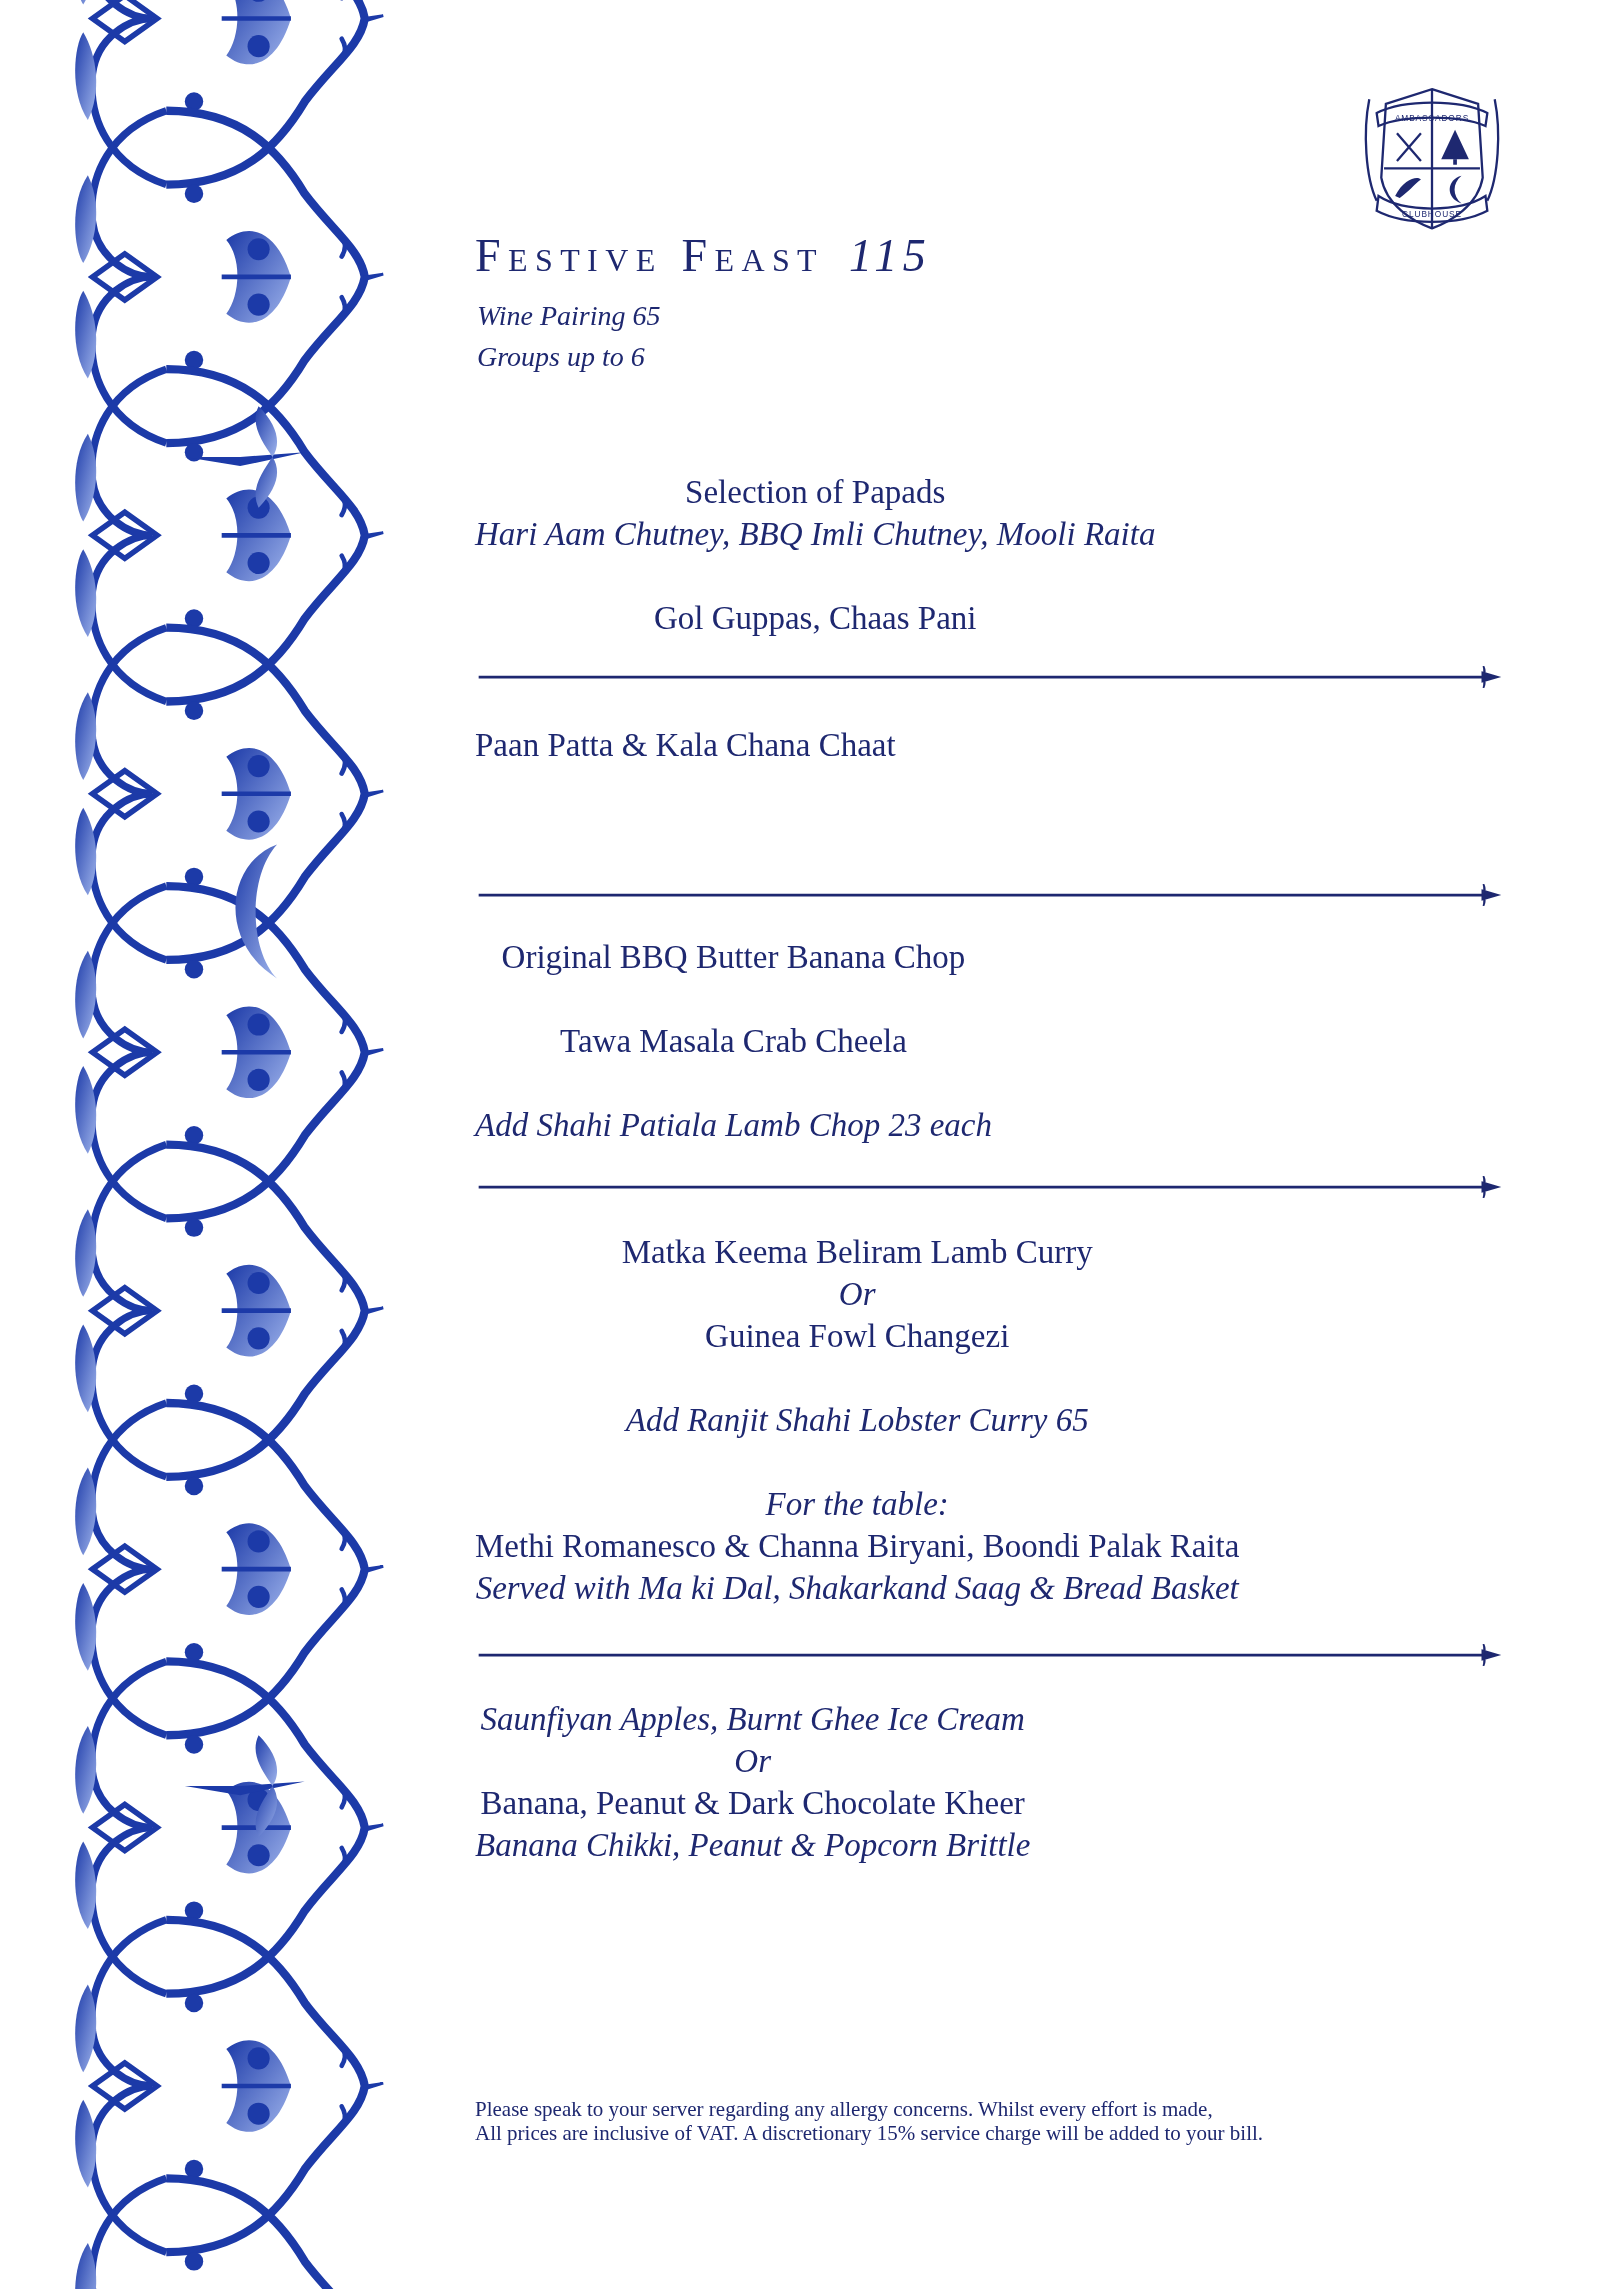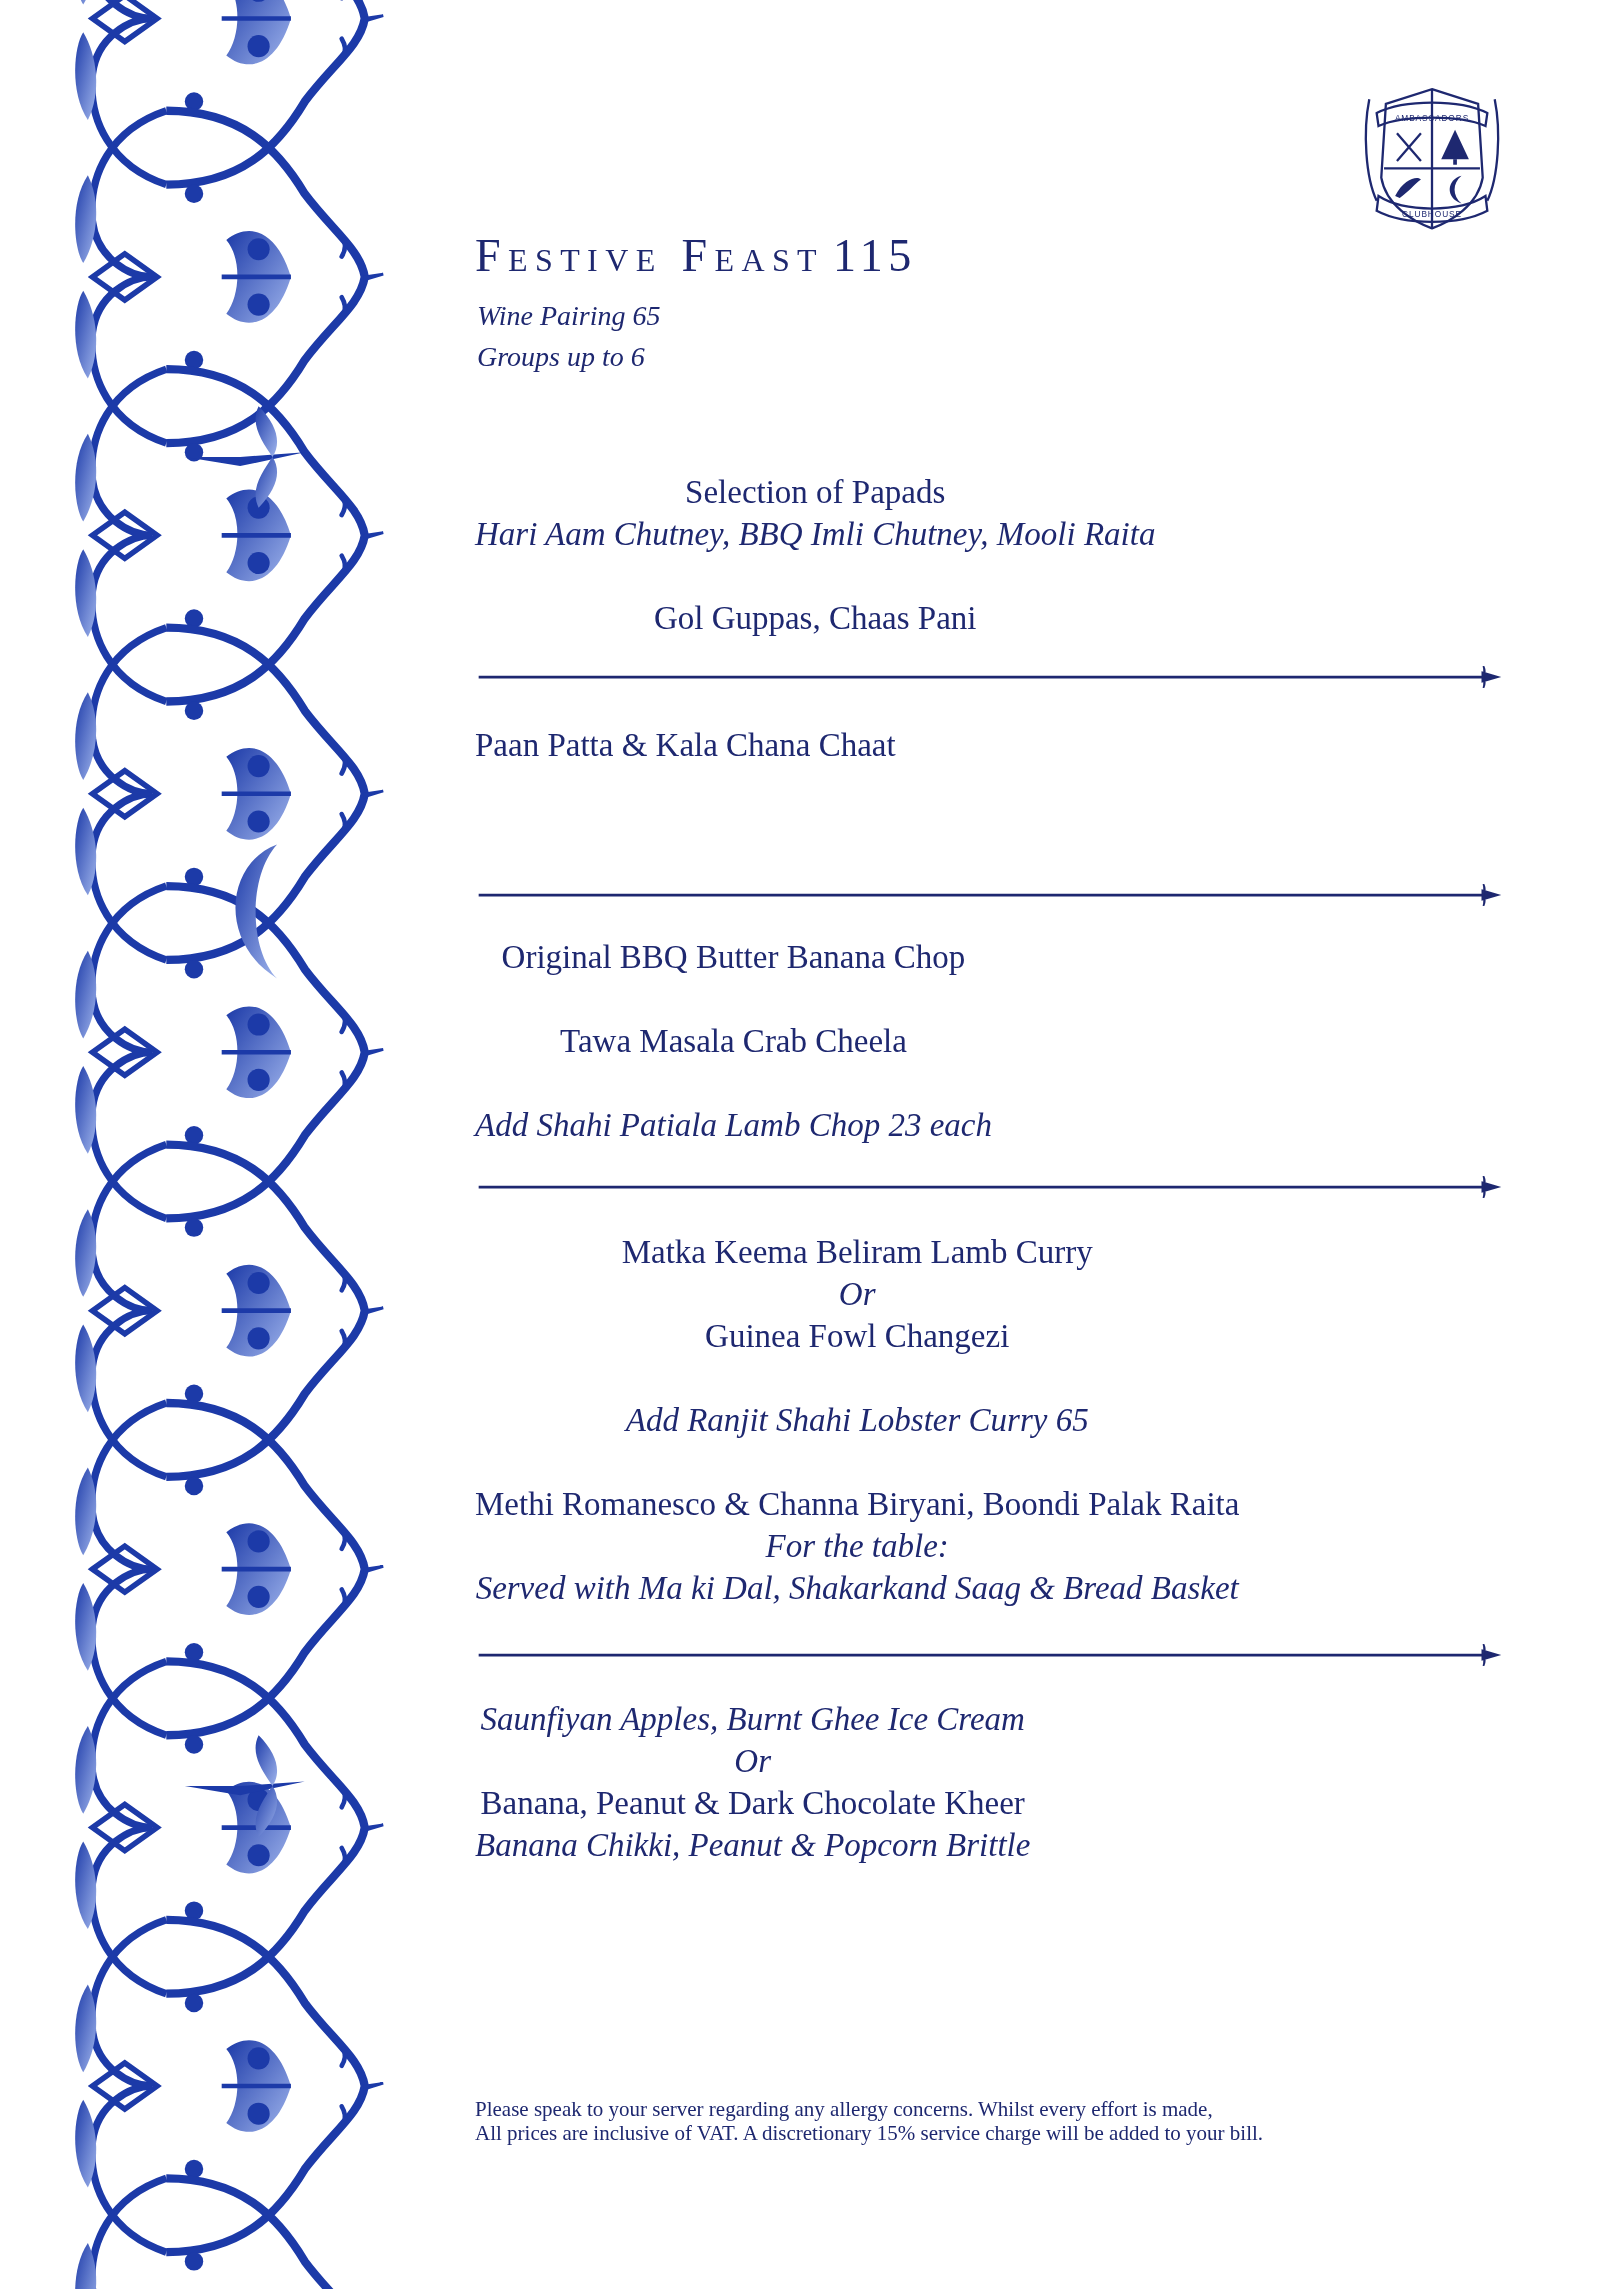--- a/index.html
+++ b/index.html
@@ -2,21 +2,21 @@
 <html style="font-size:14.8px"><head>
 <meta charset="utf-8">
 <style>
   html, body { margin: 0; padding: 0; background: #ffffff; }
   body { width: 1614px; height: 2290px; position: relative; overflow: hidden;
          font-family: "Liberation Serif", "DejaVu Serif", serif; color: #1e2870; }
   .border { position: absolute; left: 0; top: 0; width: 388px; height: 2290px; }
   .logo { position: absolute; left: 1349px; top: 76px; width: 166px; height: 159px; }
   .title { position: absolute; left: 475px; top: 229px; font-size: 46px;
            font-variant: small-caps; letter-spacing: 7.4px; font-weight: normal; margin: 0; }
-  .title .price { letter-spacing: 5.5px; margin-left: 9px; }
+  .title .price { letter-spacing: 5.5px; margin-left: 25px; font-style: italic; }
   .subs { position: absolute; left: 477px; top: 295px; font-style: italic; font-size: 28px; line-height: 41px; }
   .block { position: absolute; left: 475px; text-align: center; }
   .line { font-size: 33px; line-height: 42px; white-space: nowrap; }
   .it { font-style: italic; }
   .gap { height: 42px; }
   .sep { position: absolute; left: 475px; width: 1034px; height: 22px; }
   .footer { position: absolute; left: 475px; top: 2097px; font-size: 21px; line-height: 24px; }
 </style>
 </head>
 <body>
@@ -139,22 +139,22 @@
     <path d="M1095 7 L 1112 12 L 1095 17 Z M1096 12 q 3 -6 0 -12 M1096 12 q 3 6 0 12" fill="#1e2870" stroke="#1e2870" stroke-width="2"></path>
   </svg>
 
 <div class="block" style="top:1231px">
   <div class="line">Matka Keema Beliram Lamb Curry</div>
   <div class="line it">Or</div>
   <div class="line">Guinea Fowl Changezi</div>
   <div class="gap"></div>
   <div class="line it">Add Ranjit Shahi Lobster Curry 65</div>
   <div class="gap"></div>
+  <div class="line it">For the table:</div>
   <div class="line">Methi Romanesco &amp; Channa Biryani, Boondi Palak Raita</div>
-  <div class="line it">For the table:</div>
   <div class="line it">Served with Ma ki Dal, Shakarkand Saag &amp; Bread Basket</div>
 </div>
 <svg class="sep" style="top:1644px" viewBox="0 0 1120 24">
     <line x1="0" y1="12" x2="1100" y2="12" stroke="#1e2870" stroke-width="3"></line>
     <path d="M1095 7 L 1112 12 L 1095 17 Z M1096 12 q 3 -6 0 -12 M1096 12 q 3 6 0 12" fill="#1e2870" stroke="#1e2870" stroke-width="2"></path>
   </svg>
 
 <div class="block" style="top:1698px">
   <div class="line it">Saunfiyan Apples, Burnt Ghee Ice Cream</div>
   <div class="line it">Or</div>

